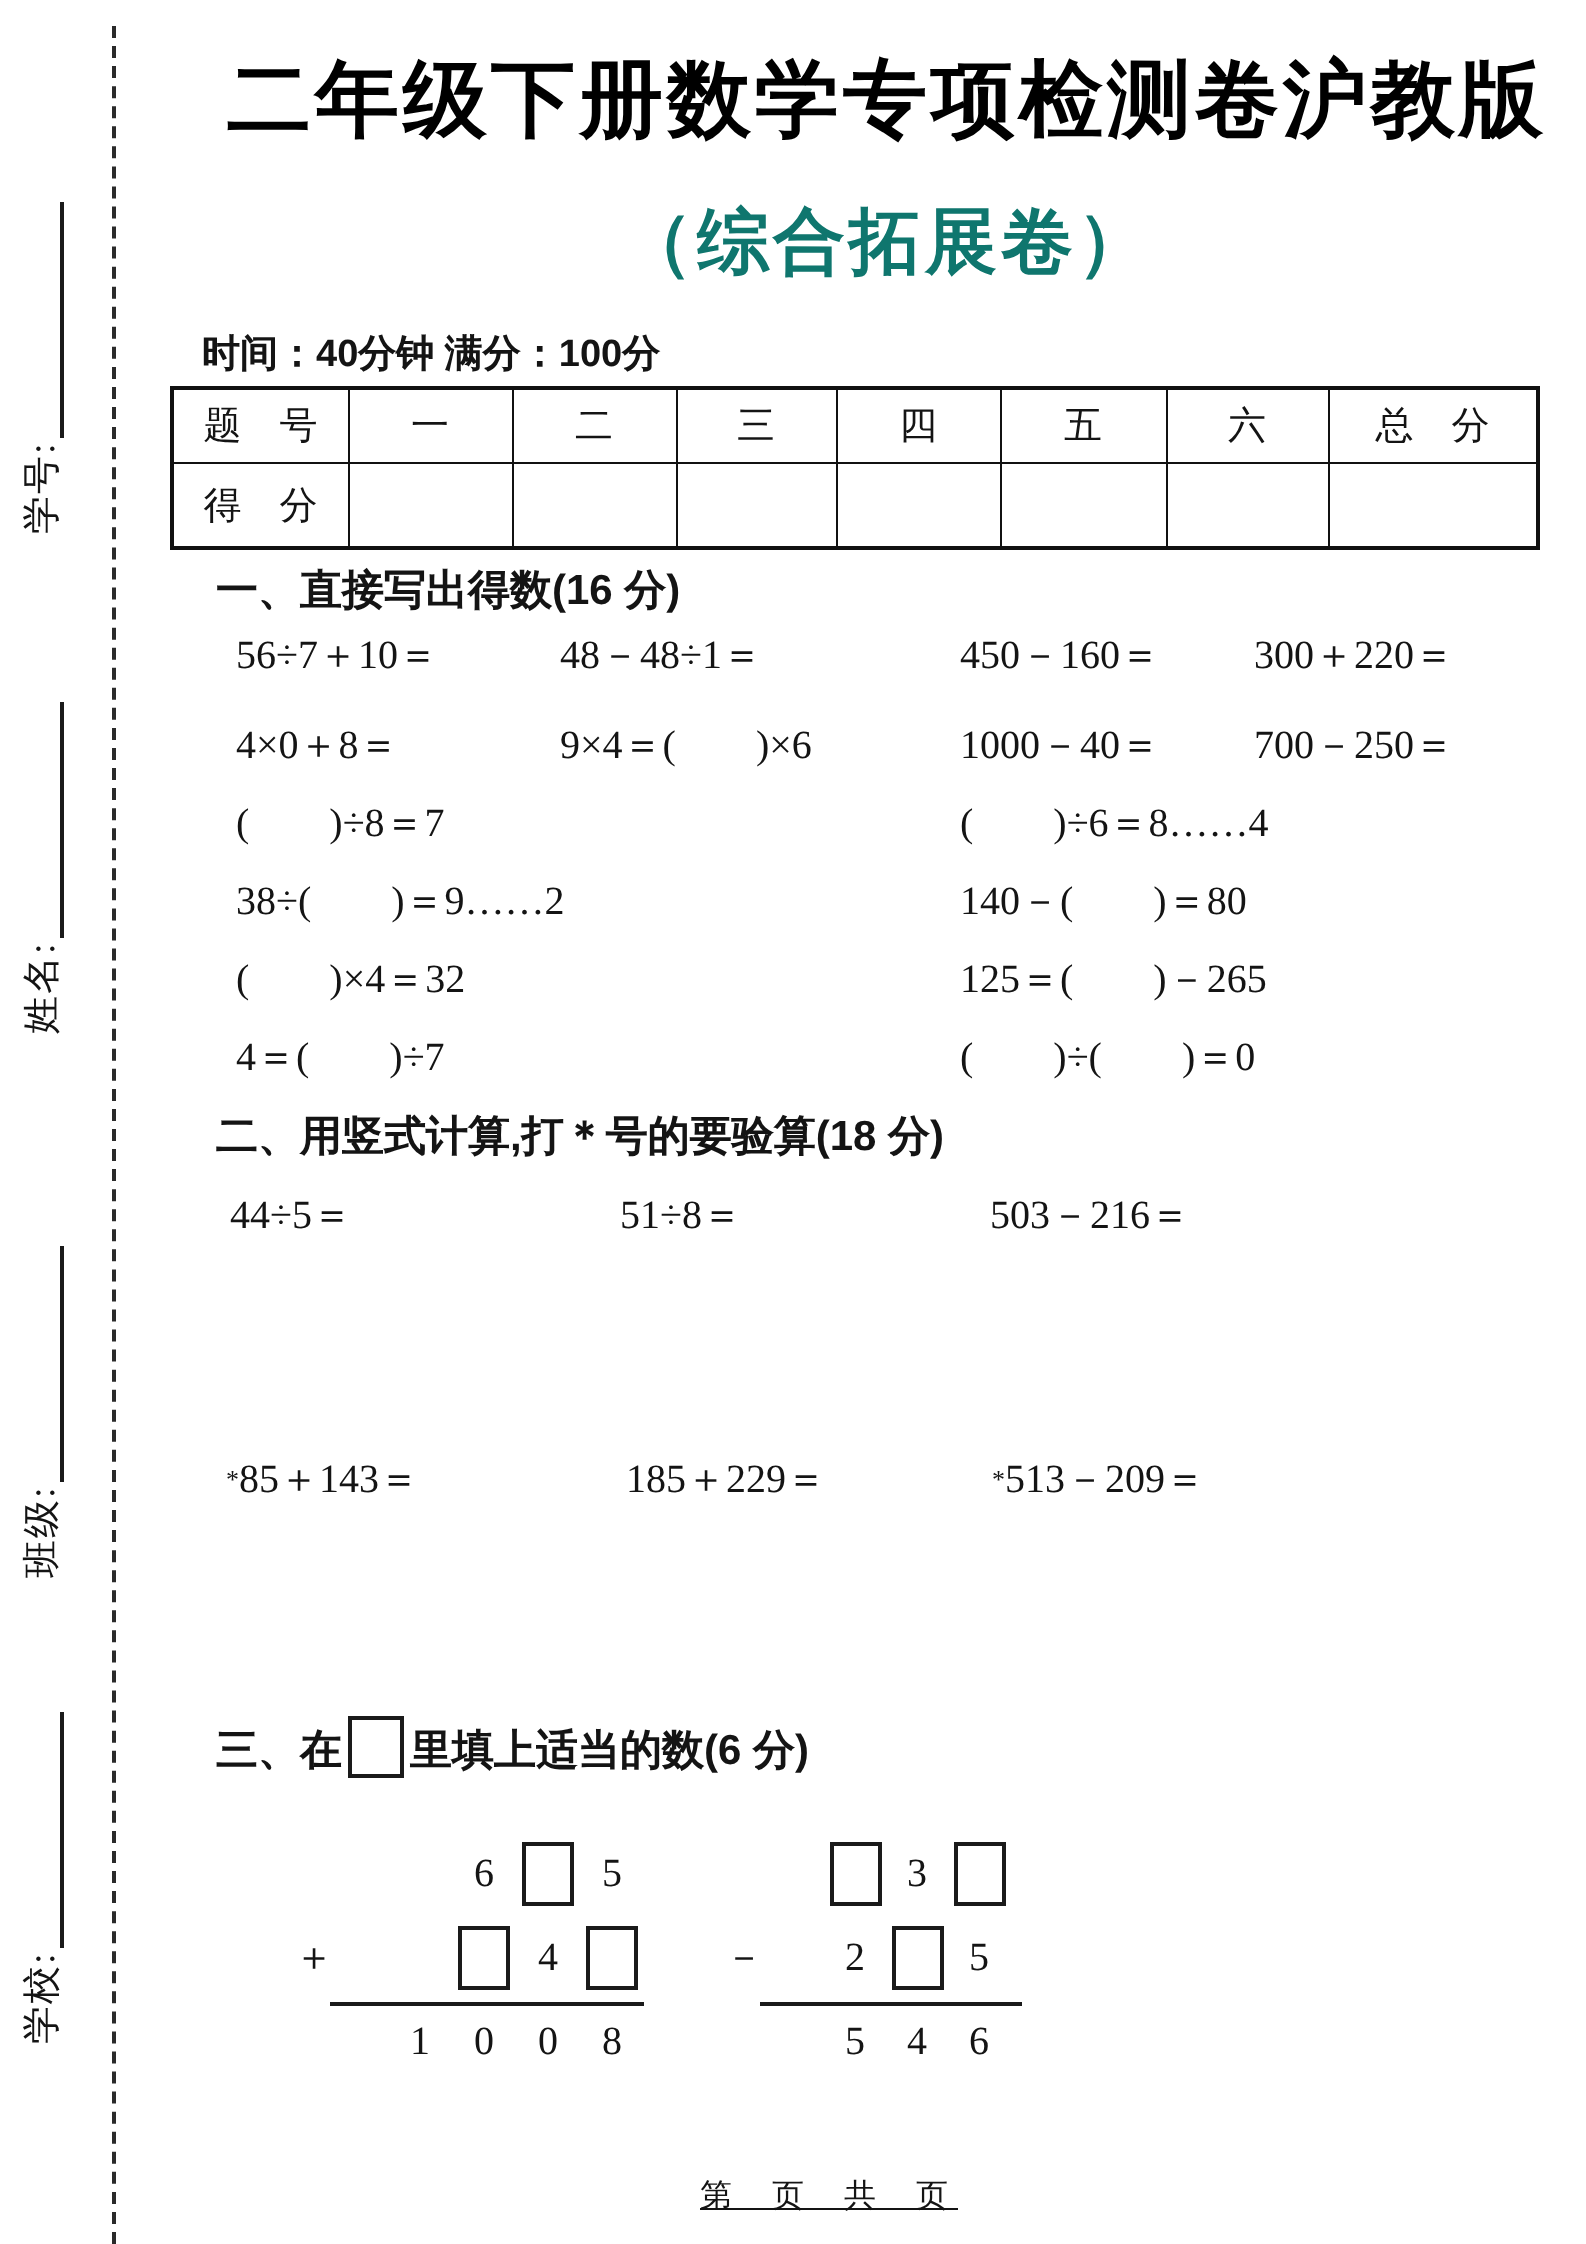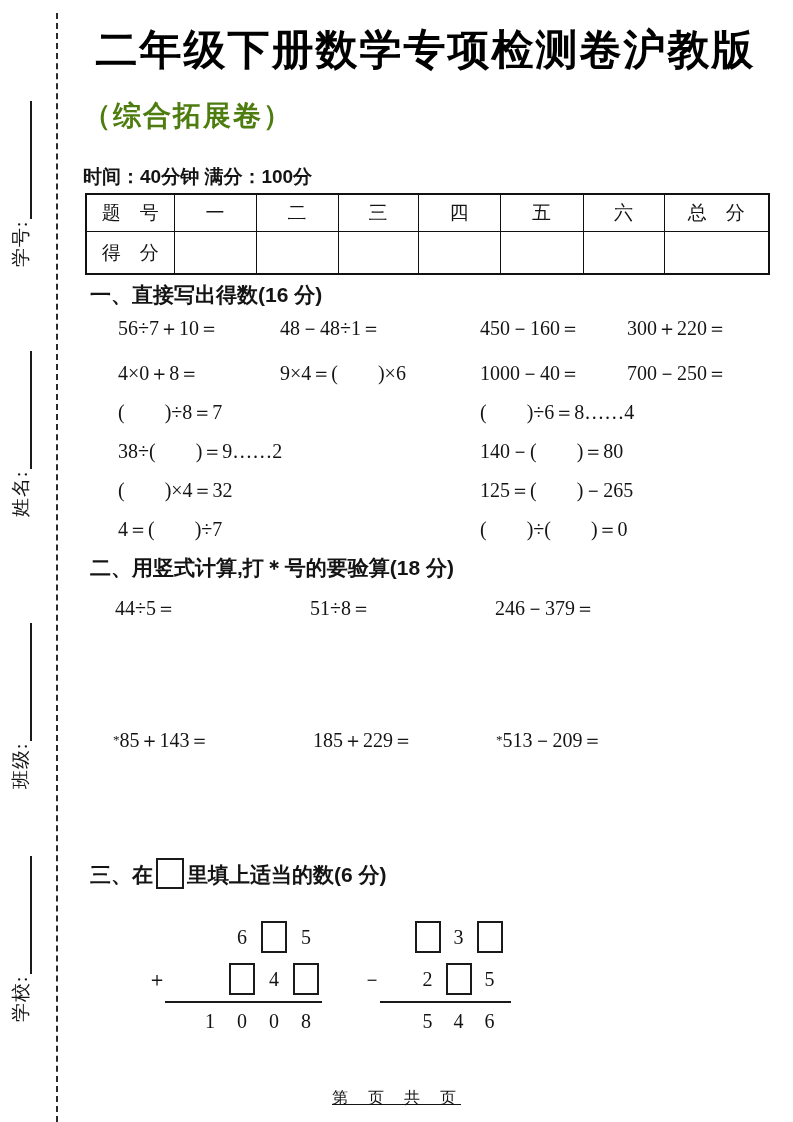--- a/index.html
+++ b/index.html
@@ -1,36 +1,36 @@
 <!DOCTYPE html>
 <html><head>
 <meta charset="utf-8">
 <style>
   html,body{margin:0;padding:0;background:#e8e8e8;}
   .page{
     position:relative;width:793px;height:1122px;margin:0 auto;
     background:#ffffff;color:#141414;overflow:hidden;
     font-family:"Liberation Serif","DejaVu Serif",serif;
   }
-  .abs{position:absolute;}
+  .abs{position:absolute;margin-left:18px;}
   .hd{font-family:"Liberation Sans","DejaVu Sans",sans-serif;font-weight:bold;}
 
   
   .seal-line{position:absolute;left:56px;top:13px;bottom:0;width:0;border-left:2px dashed #2a2a2a;}
   .side-unit{
     position:absolute;left:6px;width:200px;height:30px;
     transform:rotate(-90deg);transform-origin:0 0;
     display:flex;align-items:center;white-space:nowrap;
   }
   .side-label{font-size:19px;letter-spacing:1px;}
   .side-line{flex:0 0 118px;height:0;border-bottom:2px solid #1a1a1a;align-self:flex-end;margin:0 0 4px 2px;}
 
   
   .title{left:83px;top:22px;width:685px;text-align:center;font-size:42px;letter-spacing:2px;color:#000;}
-  .subtitle{left:83px;top:97px;width:685px;text-align:left;font-size:28px;letter-spacing:2px;color:#4d7c0f;}
+  .subtitle{left:83px;top:97px;width:685px;text-align:center;font-size:36px;letter-spacing:2px;color:#0f766e;}
   .info{left:83px;top:164px;width:681px;font-size:19px;font-weight:bold;}
 
   
   .score-table{position:absolute;left:85px;top:193px;border-collapse:collapse;table-layout:fixed;width:683px;border:2px solid #111;}
   .score-table td{border:1.5px solid #111;text-align:center;font-size:19px;padding:0;}
   .score-table tr:first-child td{height:36px;}
   .score-table tr:last-child td{height:41px;}
 
   
   .sec-hd{left:90px;font-size:21px;white-space:pre;}
@@ -154,21 +154,21 @@
   <div class="xrow" style="top:515px">
     <span style="left:35px">4＝(　　)÷7</span>
     <span style="left:397px">(　　)÷(　　)＝0</span>
   </div>
 
   <div class="abs sec-hd hd" style="top:554px">二、用竖式计算,打＊号的要验算(18 分)</div>
 
   <div class="xrow" style="top:594px">
     <span style="left:32px">44÷5＝</span>
     <span style="left:227px">51÷8＝</span>
-    <span style="left:412px">246－379＝</span>
+    <span style="left:412px">503－216＝</span>
   </div>
   <div class="xrow" style="top:726px">
     <span style="left:30px"><sup class="star">*</sup><span>85＋143＝</span></span>
     <span style="left:230px"><sup class="star"></sup><span>185＋229＝</span></span>
     <span style="left:413px"><sup class="star">*</sup><span>513－209＝</span></span>
   </div>
 
   <div class="abs sec-hd hd" style="top:858px"><span>三、在</span><span class="head-box"></span><span>里填上适当的数(6 分)</span></div>
 
   <div class="vp vp-l" style="left:165px;top:916px;width:157px">

